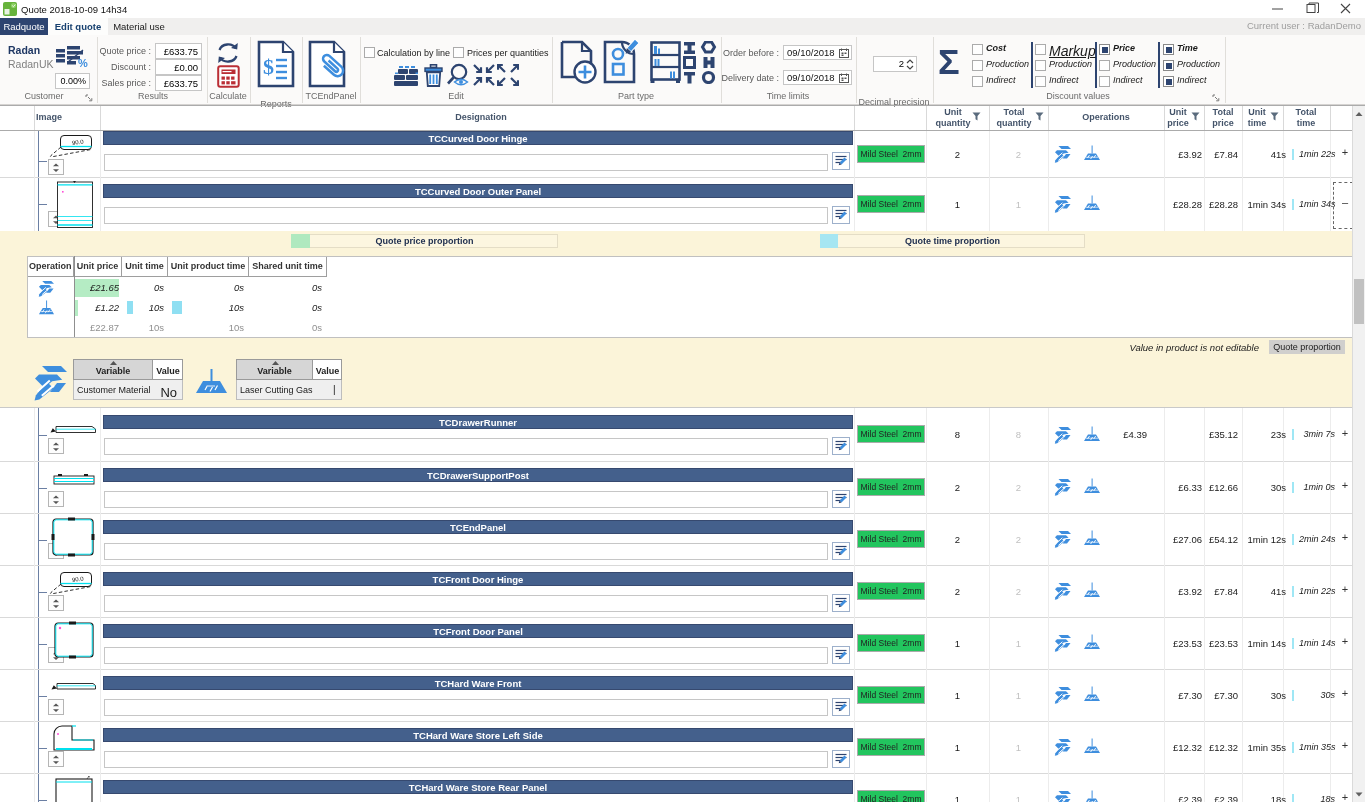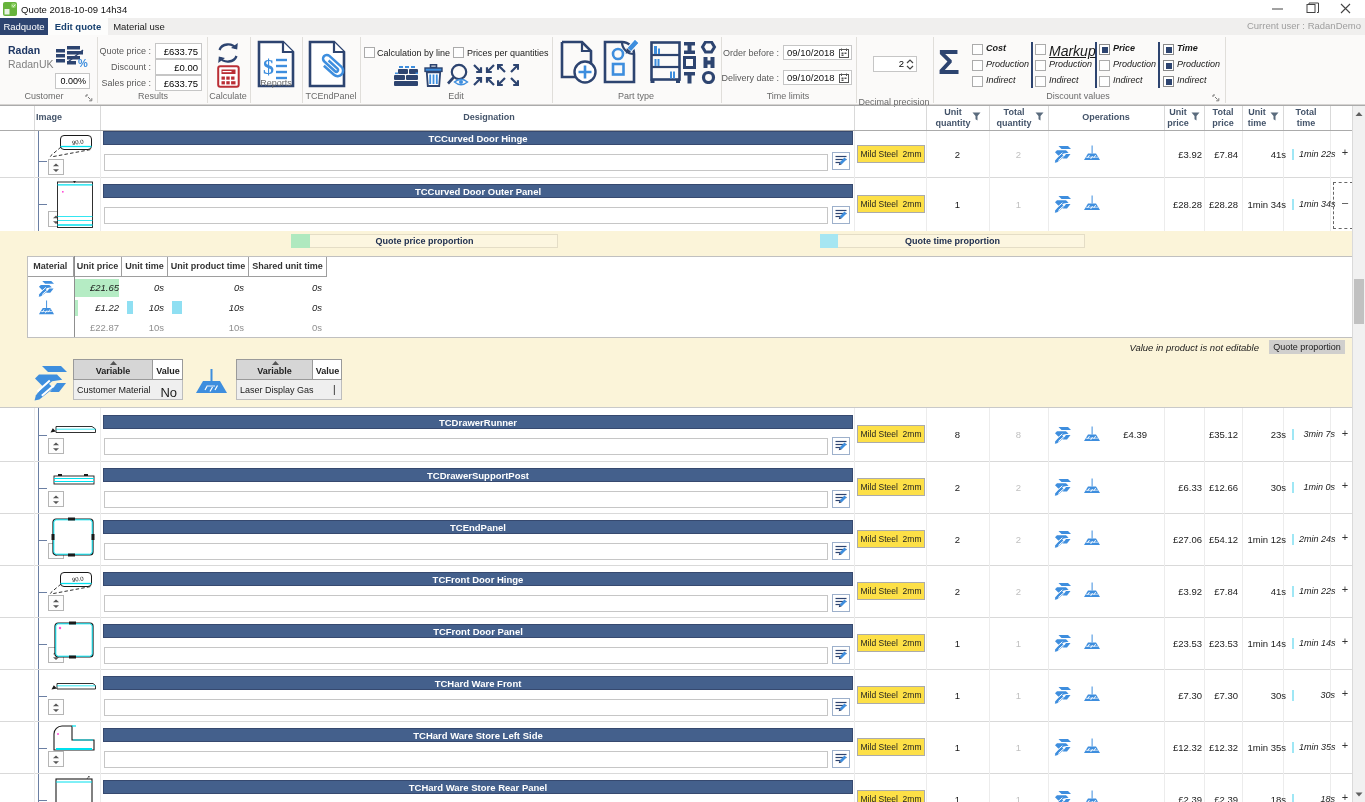--- a/index.html
+++ b/index.html
@@ -1,18 +1,18 @@
 <!DOCTYPE html>
 <html><head><meta charset="utf-8"><style>
 html,body{margin:0;padding:0}
 body{font-family:"Liberation Sans",sans-serif;width:1365px;height:802px;position:relative;background:#fff;overflow:hidden;white-space:nowrap}
 .ab{position:absolute}
 .bar{position:absolute;background:#44608C;color:#fff;font-weight:bold;font-size:9.5px;text-align:center;line-height:12.5px;border:0.8px solid #36496F;box-sizing:border-box}
 .inp{position:absolute;background:#fff;border:1px solid #c6c6c6}
-.mat{position:absolute;background:#fde047;border:1px solid #ababab;font-size:8.5px;color:#222;text-align:center;white-space:nowrap}
+.mat{position:absolute;background:#22c55e;border:1px solid #ababab;font-size:8.5px;color:#222;text-align:center;white-space:nowrap}
 .ctr{display:flex;align-items:center;justify-content:center}
 .rt{text-align:right}
 .it{font-style:italic}
 .b{font-weight:bold}
 .glab{position:absolute;font-size:9px;color:#6b6b6b;text-align:center}
 .vline{position:absolute;width:1px;background:#e0deda}
 .cb{position:absolute;width:9px;height:9px;background:#fefefe;border:1px solid #ababab}
 .cbc{position:absolute;width:9px;height:9px;background:#fff;border:1px solid #8a8a8a}
 .cbc:after{content:"";position:absolute;left:1.5px;top:1.5px;width:6px;height:6px;background:#2D4470}
 .hdrtxt{position:absolute;font-size:9px;font-weight:bold;color:#44546A;text-align:center;line-height:10.5px}
@@ -105,21 +105,21 @@
 <path d="M2 2 h24 l10 10 v34 h-34 z" fill="#fff" stroke="#2D4470" stroke-width="2.6"></path>
 <path d="M26 2 v10 h10" fill="#fff" stroke="#2D4470" stroke-width="2.2"></path>
 <text x="6" y="34" font-family="Liberation Serif" font-size="22" font-weight="bold" fill="#3E8EDE">$</text>
 <g stroke="#3E8EDE" stroke-width="2.4">
 <line x1="19" y1="20" x2="30" y2="20"></line>
       <line x1="19" y1="26" x2="30" y2="26"></line>
       <line x1="19" y1="32" x2="30" y2="32"></line>
       <line x1="19" y1="38" x2="30" y2="38"></line>
 </g>
 </svg>
-<div class="glab" style="left:246px;top:78px;width:60px">Reports</div>
+<div class="glab" style="left:246px;top:99px;width:60px">Reports</div>
 <svg class="ab" style="left:308px;top:40px" width="44" height="48">
 <path d="M2 2 h24 l10 10 v34 h-34 z" fill="#fff" stroke="#2D4470" stroke-width="2.6"></path>
 <path d="M26 2 v10 h10" fill="#fff" stroke="#2D4470" stroke-width="2.2"></path>
 <g transform="translate(25.5,27) rotate(-48)">
 <path d="M-5.5 -8 v13.5 a5.5 5.5 0 0 0 11 0 v-16 a3.8 3.8 0 0 0 -7.6 0 v14.5 a1.8 1.8 0 0 0 3.6 0 v-12" fill="none" stroke="#3E8EDE" stroke-width="2.5"></path>
 </g>
   </svg>
 <div class="glab" style="left:301px;top:91px;width:60px">TCEndPanel</div>
 <div class="cb" style="left:364px;top:47px"></div>
 <div class="ab" style="left:377px;top:48px;font-size:9px;color:#1a1a1a">Calculation by line</div>
@@ -283,21 +283,21 @@
 <div class="gridv" style="left:926px;top:106px;height:24px"></div>
 <div class="gridv" style="left:989px;top:106px;height:24px"></div>
 <div class="gridv" style="left:1048px;top:106px;height:24px"></div>
 <div class="gridv" style="left:1164px;top:106px;height:24px"></div>
 <div class="gridv" style="left:1204px;top:106px;height:24px"></div>
 <div class="gridv" style="left:1242px;top:106px;height:24px"></div>
 <div class="gridv" style="left:1283px;top:106px;height:24px"></div>
 <div class="gridv" style="left:1330px;top:106px;height:24px"></div>
 <div class="gridv" style="left:1352px;top:106px;height:24px"></div>
 <div class="hdrtxt" style="left:14px;top:112px;width:70px">Image</div>
-<div class="hdrtxt" style="left:312px;top:112px;width:354px">Designation</div>
+<div class="hdrtxt" style="left:304px;top:112px;width:354px">Designation</div>
 <div class="hdrtxt" style="left:927px;top:107px;width:52px">Unit<br>quantity</div>
 <svg class="ab" style="left:972px;top:112px" width="9" height="9">
     <path d="M0.5 0.5 h8 l-3 3.4 v4.6 l-2 -1.2 v-3.4 z" fill="#5a6b7d"></path>
   </svg>
 <div class="hdrtxt" style="left:988px;top:107px;width:52px">Total<br>quantity</div>
 <svg class="ab" style="left:1035px;top:112px" width="9" height="9">
     <path d="M0.5 0.5 h8 l-3 3.4 v4.6 l-2 -1.2 v-3.4 z" fill="#5a6b7d"></path>
   </svg>
 <div class="hdrtxt" style="left:1048px;top:112px;width:116px">Operations</div>
 <div class="hdrtxt" style="left:1164px;top:107px;width:28px">Unit<br>price</div>
@@ -924,21 +924,21 @@
 <div class="ttv rt" style="left:1299px;top:793.5px;width:36px">18s</div>
 <div class="plus" style="left:1334px;top:791.0px;width:22px">+</div>
 <div class="ab" style="left:0;top:231px;width:1352px;height:177px;background:#fbf4d9;border-bottom:1px solid #c9c9c9;box-sizing:border-box"></div>
 <div class="ab" style="left:291px;top:233.5px;width:267px;height:14px;background:#fcf6e0;border:1px solid #e4ddc6;box-sizing:border-box"></div>
 <div class="ab" style="left:291px;top:233.5px;width:19px;height:14px;background:#afe9bf"></div>
 <div class="ab b" style="left:291px;top:236px;width:267px;font-size:9px;color:#203050;text-align:center">Quote price proportion</div>
 <div class="ab" style="left:820px;top:233.5px;width:265px;height:14px;background:#fcf6e0;border:1px solid #e4ddc6;box-sizing:border-box"></div>
 <div class="ab" style="left:820px;top:233.5px;width:18px;height:14px;background:#a6e6f2"></div>
 <div class="ab b" style="left:820px;top:236px;width:265px;font-size:9px;color:#203050;text-align:center">Quote time proportion</div>
 <div class="ab" style="left:27px;top:256px;width:1326px;height:81.5px;background:#fff;border:1px solid #c0c0c0;box-sizing:border-box"></div>
-<div class="ab ctr" style="left:27.5px;top:256.5px;width:46.5px;height:20.5px;background:#fff;border-right:1px solid #9e9e9e;border-bottom:1px solid #9e9e9e;box-sizing:border-box;font-size:9px;font-weight:bold;color:#333;white-space:nowrap">Material</div>
+<div class="ab ctr" style="left:27.5px;top:256.5px;width:46.5px;height:20.5px;background:#fff;border-right:1px solid #9e9e9e;border-bottom:1px solid #9e9e9e;box-sizing:border-box;font-size:9px;font-weight:bold;color:#333;white-space:nowrap">Operation</div>
 <div class="ab ctr" style="left:74px;top:256.5px;width:48px;height:20.5px;background:#fff;border-right:1px solid #9e9e9e;border-bottom:1px solid #9e9e9e;box-sizing:border-box;font-size:9px;font-weight:bold;color:#333;white-space:nowrap">Unit price</div>
 <div class="ab ctr" style="left:122px;top:256.5px;width:46px;height:20.5px;background:#fff;border-right:1px solid #9e9e9e;border-bottom:1px solid #9e9e9e;box-sizing:border-box;font-size:9px;font-weight:bold;color:#333;white-space:nowrap">Unit time</div>
 <div class="ab ctr" style="left:168px;top:256.5px;width:81px;height:20.5px;background:#fff;border-right:1px solid #9e9e9e;border-bottom:1px solid #9e9e9e;box-sizing:border-box;font-size:9px;font-weight:bold;color:#333;white-space:nowrap">Unit product time</div>
 <div class="ab ctr" style="left:249px;top:256.5px;width:78px;height:20.5px;background:#fff;border-right:1px solid #9e9e9e;border-bottom:1px solid #9e9e9e;box-sizing:border-box;font-size:9px;font-weight:bold;color:#333;white-space:nowrap">Shared unit time</div>
 <div class="ab" style="left:73.5px;top:256px;width:1.4px;height:81px;background:#8f8f8f"></div>
 <div class="ab" style="left:75px;top:279px;width:44px;height:17.5px;background:#b5ecc4"></div>
 <div class="ab" style="left:75px;top:299.5px;width:2.5px;height:16px;background:#b5ecc4"></div>
 <div class="ab" style="left:126.5px;top:300.5px;width:6px;height:13px;background:#8fdfF2;background:#8fdff2"></div>
 <div class="ab" style="left:171.5px;top:300.5px;width:10px;height:13px;background:#8fdff2"></div>
 <div class="val it rt" style="left:74px;top:281.5px;width:45px;color:#1a1a1a">£21.65</div>
@@ -1000,21 +1000,21 @@
 <div class="ab" style="left:77px;top:385px;font-size:9px;color:#1a1a1a">Customer Material</div>
 <div class="ab rt" style="left:153px;top:385px;width:24px;font-size:13px;color:#1a1a1a">No</div>
 <div class="ab" style="left:236px;top:359px;width:77px;height:21px;background:#d6d6d6;border:1px solid #9a9a9a;box-sizing:border-box"></div>
 <svg class="ab" style="left:271.5px;top:361px" width="7" height="4">
     <path d="M0 4 l3.5 -4 3.5 4 z" fill="#555"></path>
   </svg>
 <div class="ab b" style="left:236px;top:366px;width:77px;font-size:9px;color:#222;text-align:center">Variable</div>
 <div class="ab" style="left:313px;top:359px;width:29px;height:21px;background:#fff;border:1px solid #9a9a9a;border-left:none;box-sizing:border-box"></div>
 <div class="ab b" style="left:313px;top:366px;width:29px;font-size:9px;color:#222;text-align:center">Value</div>
 <div class="ab" style="left:236px;top:380px;width:106px;height:20px;background:#efefef;border:1px solid #bdbdbd;border-top:none;box-sizing:border-box"></div>
-<div class="ab" style="left:240px;top:385px;font-size:9px;color:#1a1a1a">Laser Display Gas</div>
+<div class="ab" style="left:240px;top:385px;font-size:9px;color:#1a1a1a">Laser Cutting Gas</div>
 <div class="ab" style="left:333px;top:383.5px;font-size:10px;color:#1a1a1a">|</div>
 <div class="ab" style="left:1352px;top:106px;width:13px;height:696px;background:#f1f1f1;border-left:1px solid #dadada;box-sizing:border-box"></div>
 <svg class="ab" style="left:1355px;top:110px" width="8" height="8">
     <path d="M0.5 6 l3.5 -4 3.5 4 z" fill="#606060"></path>
   </svg>
 <div class="ab" style="left:1354px;top:279px;width:10px;height:45px;background:#c1c1c1"></div>
 <svg class="ab" style="left:1355px;top:791px" width="8" height="8">
     <path d="M0.5 1.5 l3.5 4 3.5 -4 z" fill="#606060"></path>
   </svg>
 </body></html>

